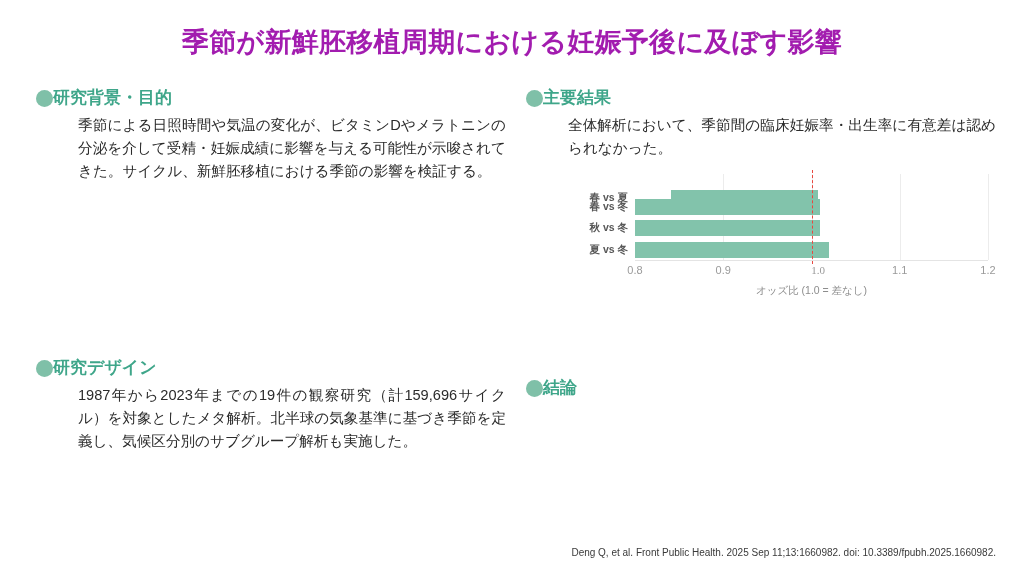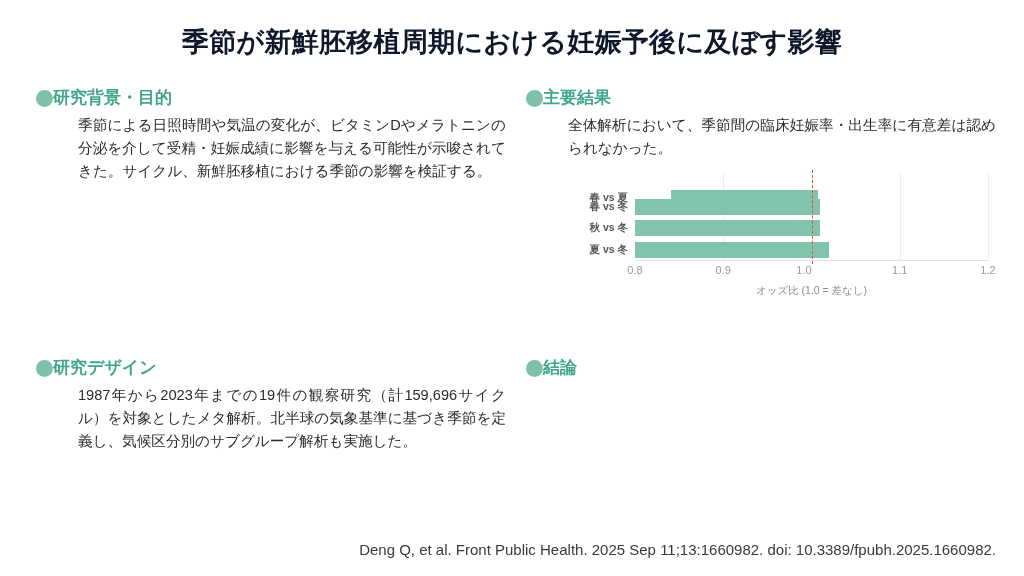--- a/index.html
+++ b/index.html
@@ -24,34 +24,34 @@
 
   
   .title {
     position: absolute;
     top: 26px;
     left: 0;
     width: 1024px;
     text-align: center;
     font-size: 27px;
     font-weight: bold;
-    color: #0f172a;
+    color: #a21caf;
     letter-spacing: 0.3px;
     line-height: 1.2;
   }
 
   
   .section {
     position: absolute;
     box-sizing: border-box;
   }
   .sec-bg     { left: 36px;  top: 88px;  width: 470px; }
   .sec-result { left: 526px; top: 88px;  width: 470px; }
   .sec-design { left: 36px;  top: 358px; width: 470px; }
-  .sec-concl  { left: 526px; top: 358px; width: 470px; }
+  .sec-concl  { left: 526px; top: 378px; width: 470px; }
 
   .sec-head {
     display: flex;
     align-items: center;
     margin-bottom: 6px;
   }
   .dot {
     width: 17px;
     height: 17px;
     border-radius: 50%;
@@ -150,21 +150,21 @@
     white-space: nowrap;
   }
 
   
   .footer {
     position: absolute;
     left: 0;
     right: 28px;
     bottom: 18px;
     text-align: right;
-    font-size: 15px;
+    font-size: 10px;
     color: #3a3a3a;
   }
 </style>
 </head>
 <body>
 
 <div class="slide">
 
   <div class="title">季節が新鮮胚移植周期における妊娠予後に及ぼす影響</div>
 
@@ -204,21 +204,21 @@
           </div>
           <div class="bar-row" style="top: 67.25px; width: 194.15px;">
             <div class="bar" style="width: 100%; background: rgb(130, 195, 171);"></div>
             <span class="cat-label">夏 vs 冬</span>
           </div>
           <div class="refline" style="left: 176.5px; border-left-color: rgb(232, 72, 63);"></div>
         </div>
       <div class="xaxis-title">オッズ比 (1.0 = 差なし)</div>
     <div class="xtick" style="left: 79px;">0.8</div>
         <div class="xtick" style="left: 167.25px;">0.9</div>
-        <div class="xtick" style="left: 248px;">1.0</div>
+        <div class="xtick" style="left: 262px; font-family: Liberation Serif, serif;">1.0</div>
         <div class="xtick" style="left: 343.75px;">1.1</div>
         <div class="xtick" style="left: 432px;">1.2</div>
       </div>
   </div>
 
   <div class="section sec-design">
     <div class="sec-head">
       <span class="dot"></span>
       <span class="sec-title">研究デザイン</span>
     </div>

